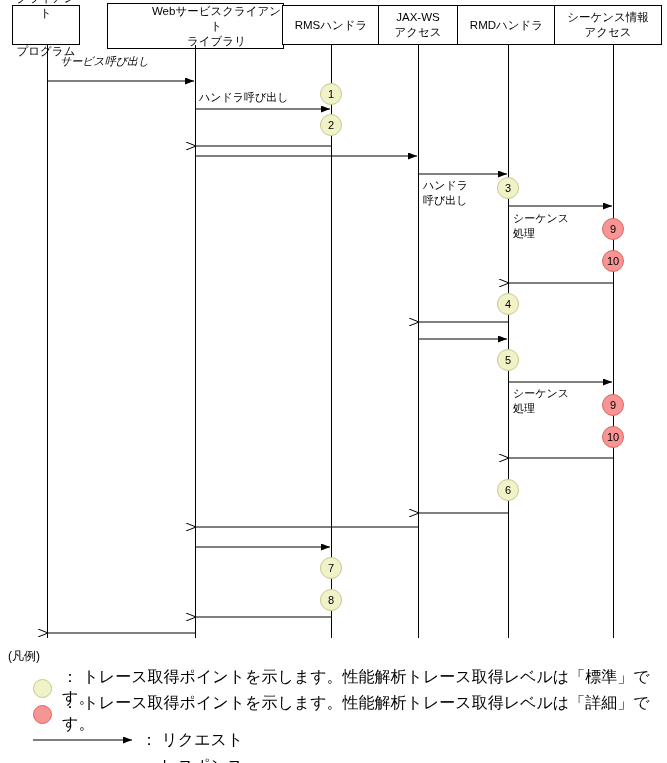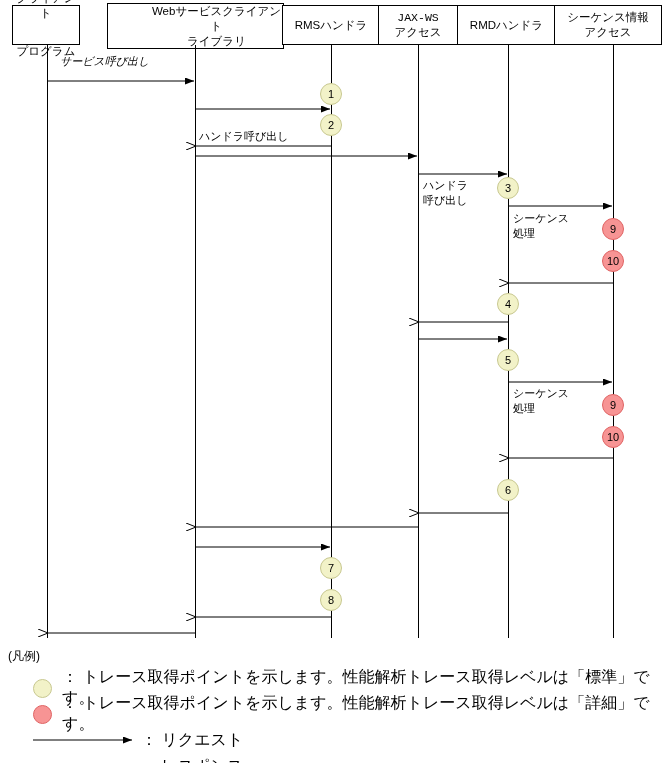--- a/index.html
+++ b/index.html
@@ -118,21 +118,21 @@
 
   <div class="lifeline-box" style="left:107px; top:3px; width:177px; height:46px;padding-left:42px;">
     <span>Webサービスクライアント</span>
     <span>ライブラリ</span>
   </div>
 
   <div class="lifeline-box" style="left:282px; top:5px; width:98px; height:40px;">
     <span>RMSハンドラ</span>
   </div>
 
-  <div class="lifeline-box" style="left:378px; top:5px; width:80px; height:40px;font-family:Liberation Mono, monospace;">
+  <div class="lifeline-box" style="left:378px; top:5px; width:80px; height:40px;">
     <span>JAX-WS</span>
     <span>アクセス</span>
   </div>
 
   <div class="lifeline-box" style="left:457px; top:5px; width:99px; height:40px;">
     <span>RMDハンドラ</span>
   </div>
 
   <div class="lifeline-box" style="left:554px; top:5px; width:108px; height:40px;">
     <span>シーケンス情報</span>
@@ -183,21 +183,21 @@
     <line x1="418" y1="527" x2="196" y2="527" stroke="#000" stroke-width="1" marker-end="url(#openArrowL)"></line>
 
     <line x1="195" y1="547" x2="330" y2="547" stroke="#000" stroke-width="1" marker-end="url(#solidArrow)"></line>
 
     <line x1="331" y1="617" x2="196" y2="617" stroke="#000" stroke-width="1" marker-end="url(#openArrowL)"></line>
 
     <line x1="195" y1="633" x2="48" y2="633" stroke="#000" stroke-width="1" marker-end="url(#openArrowL)"></line>
   </svg>
 
   <div class="arrow-label" style="left:60px; top:54px;font-style:italic;">サービス呼び出し</div>
-  <div class="arrow-label" style="left:199px; top:90px;margin-top:39px;">ハンドラ呼び出し</div>
+  <div class="arrow-label" style="left:199px; top:90px;">ハンドラ呼び出し</div>
   <div class="arrow-label" style="left:423px; top:178px;font-family:Liberation Serif, serif;">ハンドラ<br>呼び出し</div>
   <div class="arrow-label" style="left:513px; top:211px;">シーケンス<br>処理</div>
   <div class="arrow-label" style="left:513px; top:386px;">シーケンス<br>処理</div>
 
   <div class="marker std" style="left:320px; top:83px;">1</div>
   <div class="marker std" style="left:320px; top:114px;">2</div>
   <div class="marker std" style="left:497px; top:177px;">3</div>
   <div class="marker det" style="left:602px; top:218px;">9</div>
   <div class="marker det" style="left:602px; top:250px;">10</div>
   <div class="marker std" style="left:497px; top:293px;">4</div>

